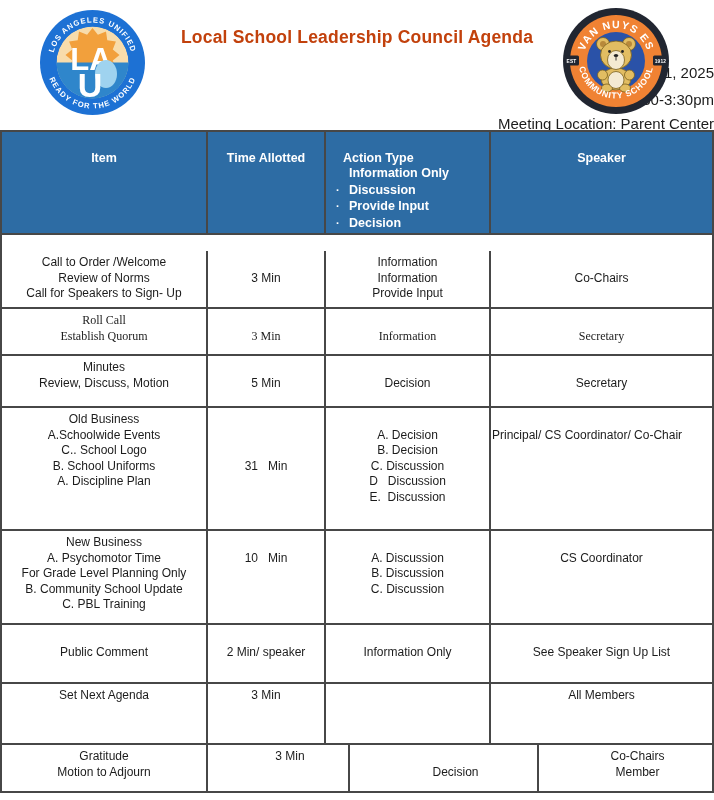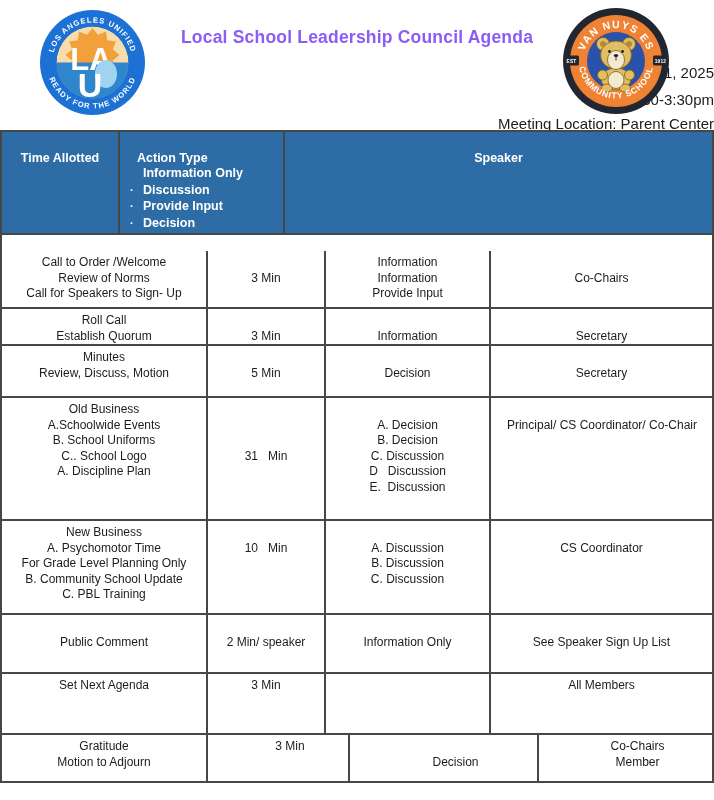--- a/index.html
+++ b/index.html
@@ -9,21 +9,21 @@
   }
   .page{position:absolute;inset:0;}
 
   
   .logo{position:absolute;}
   #lausd-logo{left:40px;top:10px;width:105px;height:105px;}
   #vn-logo{left:563px;top:8px;width:106px;height:106px;}
 
   .title{
     position:absolute;top:27px;left:0;width:714px;text-align:center;
-    font-size:17.5px;font-weight:700;color:#8b5cf6;letter-spacing:.2px;
+    font-size:17.5px;font-weight:700;color:#c2410c;letter-spacing:.2px;
   }
   .subline{
     position:absolute;left:0;width:714px;text-align:right;
     font-size:15px;color:#1c1c1c;
   }
   #date-line{top:64px;}
   #time-line{top:91px;}
   #location-line{top:115px;}
 
   
@@ -52,21 +52,21 @@
     border-bottom:2px solid var(--border-color);background:#fff;
   }
   .trow:last-child{border-bottom:none;}
   .tcell{
     box-sizing:border-box;border-right:2px solid var(--border-color);
     display:flex;flex-direction:column;padding-top:4px;
     font-size:12px;line-height:15.5px;color:var(--text-color);
     text-align:center;overflow:hidden;
   }
   .tcell:last-child{border-right:none;}
-  .tcell.a-left{text-align:center;padding-left:1px;}
+  .tcell.a-left{text-align:left;padding-left:1px;}
   .line{min-height:15.5px;white-space:pre;}
 
   
   .logo svg text{font-family:"Liberation Sans", sans-serif;font-weight:700;fill:#fff;}
   .mono-la{fill:var(--lausd-red);font-size:31px;font-weight:800;}
   .mono-u{fill:var(--lausd-navy);font-size:34px;font-weight:800;}
   .ring-text-sm{font-size:7.6px;letter-spacing:1px;}
   .vn-top-text{font-size:10.5px;letter-spacing:1.2px;}
   .vn-bot-text{font-size:8.6px;letter-spacing:.8px;}
   .vn-est{font-size:4.8px;letter-spacing:.2px;}
@@ -143,20 +143,21 @@
       </text>
       <rect x="1" y="47.5" width="15" height="10" rx="1.5" fill="var(--vn-dark)"></rect>
       <rect x="90" y="47.5" width="15" height="10" rx="1.5" fill="var(--vn-dark)"></rect>
       <text class="vn-est" x="8.5" y="54.6" text-anchor="middle">EST</text>
       <text class="vn-est" x="97.5" y="54.6" text-anchor="middle">1912</text>
     </svg>
   </div>
 
   <div class="agenda-table">
     <div class="thead">
+      <div class="hcell c0">Item</div>
       <div class="hcell c1">Time Allotted</div>
       <div class="hcell c2 action">
         <div>Action Type</div>
         <div id="action-options">
             <div class="opt">
               <span class="opt-bullet"></span>
               <span class="opt-label">Information Only</span>
             </div>
             <div class="opt">
               <span class="opt-bullet">·</span>
@@ -188,21 +189,21 @@
           <div class="tcell c2 v-top">
             <div class="line">Information</div>
             <div class="line">Information</div>
             <div class="line">Provide Input</div>
           </div>
           <div class="tcell c3 v-top">
             <div class="line"></div>
             <div class="line">Co-Chairs</div>
           </div>
         </div>
-        <div class="trow" style="height: 37px;">
+        <div class="trow" style="height: 47px; font-family: Liberation Serif, serif;">
           <div class="tcell c0 v-top">
             <div class="line">Roll Call</div>
             <div class="line">Establish Quorum</div>
           </div>
           <div class="tcell c1 v-top">
             <div class="line"></div>
             <div class="line">3 Min</div>
           </div>
           <div class="tcell c2 v-top">
             <div class="line"></div>
@@ -228,22 +229,22 @@
           </div>
           <div class="tcell c3 v-top">
             <div class="line"></div>
             <div class="line">Secretary</div>
           </div>
         </div>
         <div class="trow" style="height: 123px;">
           <div class="tcell c0 v-top">
             <div class="line">Old Business</div>
             <div class="line">A.Schoolwide Events</div>
+            <div class="line">C.. School Logo</div>
             <div class="line">B. School Uniforms</div>
-            <div class="line">C.. School Logo</div>
             <div class="line">A. Discipline Plan</div>
           </div>
           <div class="tcell c1 v-top">
             <div class="line"></div>
             <div class="line"></div>
             <div class="line"></div>
             <div class="line">31   Min</div>
           </div>
           <div class="tcell c2 v-top">
             <div class="line"></div>

